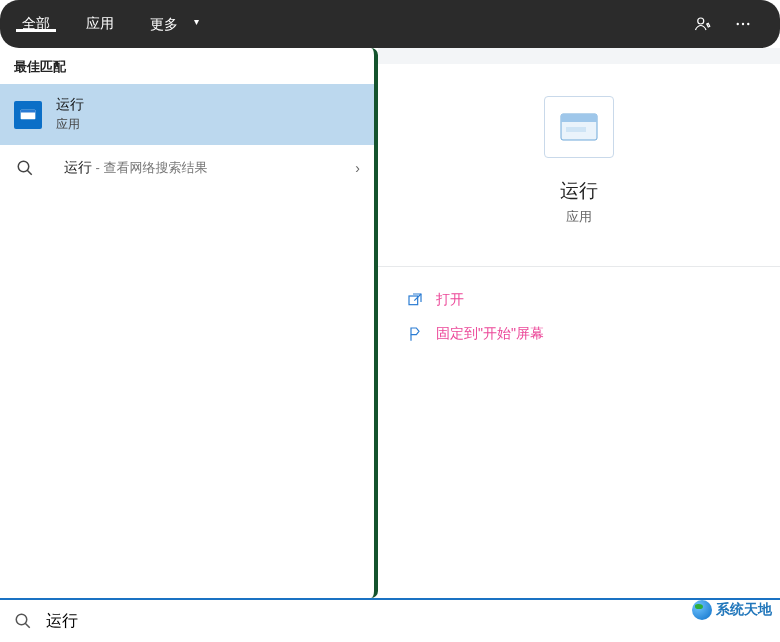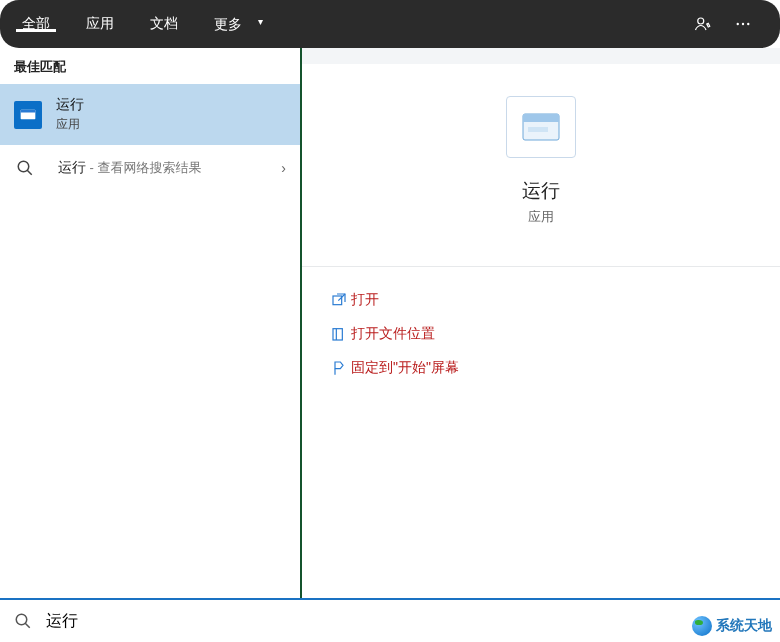--- a/index.html
+++ b/index.html
@@ -9,68 +9,67 @@
     .tabs { display: flex; }
     .tab { color: #fff; padding: 0 18px; display: flex; align-items: center; font-size: 14px; cursor: pointer; position: relative; }
     .tab.active { }
     .tab.active::after { content: ""; position: absolute; bottom: 0; left: 12px; right: 12px; height: 3px; background: #fff; }
     .tab-more { display:flex; align-items:flex-start; gap:16px; }
     .chev-down { font-size:10px; }
     .header-right { margin-left: auto; display: flex; align-items: center; gap: 10px; padding-right: 18px; }
     .header-icon { color: #fff; font-size: 16px; width:30px; height:30px; display:flex; align-items:center; justify-content:center; cursor:pointer; }
     
     .main { display:flex; height: calc(100% - 48px - 44px); }
-    .left { width: 302px; border-right: 2px solid #14532d; display:flex; flex-direction:column; }
+    .left { width: 378px; border-right: 4px solid #14532d; display:flex; flex-direction:column;border-radius:7px; }
     .right { flex:1; background:#f3f5f7; padding:16px 0 0 0; display:flex; flex-direction:column; }
     .right-inner { background:#fff; margin:0 0 0 0; flex:1; display:flex; flex-direction:column; padding-top:20px; }
     
     .section-header { font-size:13px; font-weight:600; padding:10px 14px 8px 14px; color:#222; }
     
     .result-selected { background:#bcd8ee; display:flex; align-items:center; padding:12px 14px; gap:14px; cursor:pointer; }
     .run-icon-sm { width:28px; height:28px; background:#0b6fc7; border-radius:2px; display:flex; align-items:center; justify-content:center; }
     .run-icon-sm svg { width:16px; height:11px; fill:#fff; }
     .result-text .title { font-size:14px; color:#111; }
     .result-text .sub { font-size:12px; color:#444; margin-top:2px; }
     
-    .web-result { display:flex; align-items:center; padding:12px 14px; gap:22px; cursor:pointer; }
+    .web-result { display:flex; align-items:center; padding:12px 14px; gap:28px; cursor:pointer; }
     .web-result .search-ico { width:22px; height:22px; display:flex; align-items:center; justify-content:center; }
     .web-result .label { flex:1; font-size:14px; color:#222; }
     .web-result .label .hint { color:#777; font-size:13px; }
     .web-result .chev { color:#666; font-size:14px; }
     
     .preview-head { display:flex; flex-direction:column; align-items:center; padding:12px 0 18px 0; }
     .run-icon-lg { width:70px; height:62px; border:1px solid #c9d9ea; border-radius:4px; display:flex; align-items:center; justify-content:center; background:#fff; }
     .run-icon-lg .inner { display:flex; align-items:center; justify-content:center; }
     .preview-title { font-size:19px; color:#222; margin-top:20px; }
     .preview-sub { font-size:13px; color:#666; margin-top:4px; }
     .divider { height:1px; background:#e7e9eb; margin:22px 0 10px 0; }
     
     .actions { padding:6px 28px; }
-    .action { display:flex; align-items:center; gap:3px; padding:8px 0; cursor:pointer; font-size:14px; color:#b91c1c; }
+    .action { display:flex; align-items:center; gap:12px; padding:8px 0; cursor:pointer; font-size:14px; color:#ec4899; }
     .action .aicon { width:18px; height:18px; display:flex; align-items:center; justify-content:center; color:#2b7cd3; }
     
     .search-bar { position:absolute; bottom:0; left:0; right:0; height:44px; border-top:2px solid #1a72c3; background:#fff; display:flex; align-items:center; padding:0 14px; }
     .search-bar .search-ico { color:#555; margin-right:14px; }
     .search-bar input { border:none; outline:none; font-size:16px; flex:1; font-family:inherit; }
     @keyframes blink { 50% { opacity:0; } }
     
-    .watermark { position:absolute; right:8px; bottom:6px; display:flex; align-items:center; gap:4px; font-size:14px; font-weight:600; color:#2277bb; pointer-events:none; }
+    .watermark { position:absolute; right:8px; bottom:22px; display:flex; align-items:center; gap:4px; font-size:14px; font-weight:600; color:#2277bb; pointer-events:none; }
     .watermark .globe { width:20px; height:20px; border-radius:50%; background: radial-gradient(circle at 30% 30%, #6fc3ff, #0b6fc7); position:relative; }
     .watermark .globe::after{content:"";position:absolute;left:3px;top:4px;width:8px;height:5px;background:#2fae3a;border-radius:40% 60% 50% 50%;}
     
     svg { display:block; }
   </style>
 </head>
 <body>
 
 <div class="header">
   <div class="tabs">
     <div class="tab active">全部</div>
     <div class="tab">应用</div>
-    <div class="tab">文档</div>
     <div class="tab tab-more">
       <span>更多</span>
       <span class="chev-down">▾</span>
     </div>
   </div>
   <div class="header-right">
     <div class="header-icon">
       <svg width="18" height="18" viewBox="0 0 24 24" fill="none" stroke="#fff" stroke-width="1.6">
           <circle cx="9" cy="8" r="4"></circle>
           <path d="M2 20c1-4 5-6 7-6s6 2 7 6"></path>
@@ -139,29 +138,20 @@
                 <rect x="3" y="6" width="13" height="13"></rect>
                 <path d="M9 3h12v12"></path>
                 <path d="M21 3L11 13"></path>
               </svg>
           </div>
           <span>打开</span>
         </div>
         <div class="action">
           <div class="aicon">
             <svg width="16" height="16" viewBox="0 0 24 24" fill="none" stroke="#2b7cd3" stroke-width="1.8">
-                <rect x="3" y="4" width="14" height="17"></rect>
-                <path d="M8 4v17"></path>
-              </svg>
-          </div>
-          <span>打开文件位置</span>
-        </div>
-        <div class="action">
-          <div class="aicon">
-            <svg width="16" height="16" viewBox="0 0 24 24" fill="none" stroke="#2b7cd3" stroke-width="1.8">
                 <path d="M6 3h8l4 5-4 5H6V3z"></path>
                 <line x1="6" y1="13" x2="6" y2="22"></line>
               </svg>
           </div>
           <span>固定到"开始"屏幕</span>
         </div>
       </div>
     </div>
   </div>
 </div>

